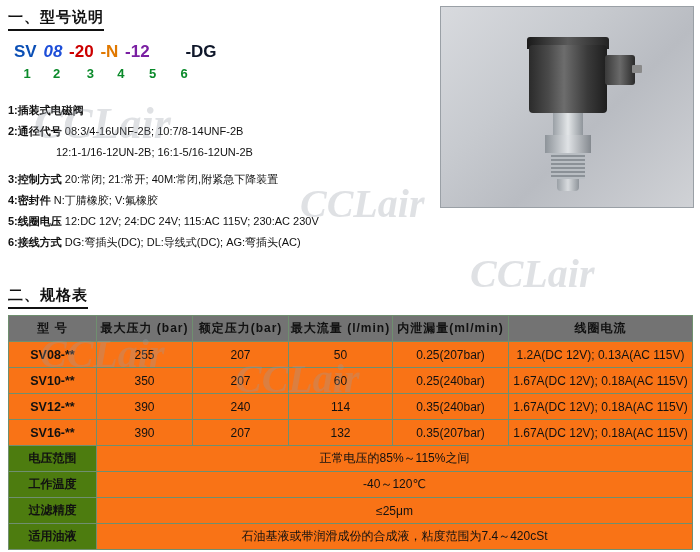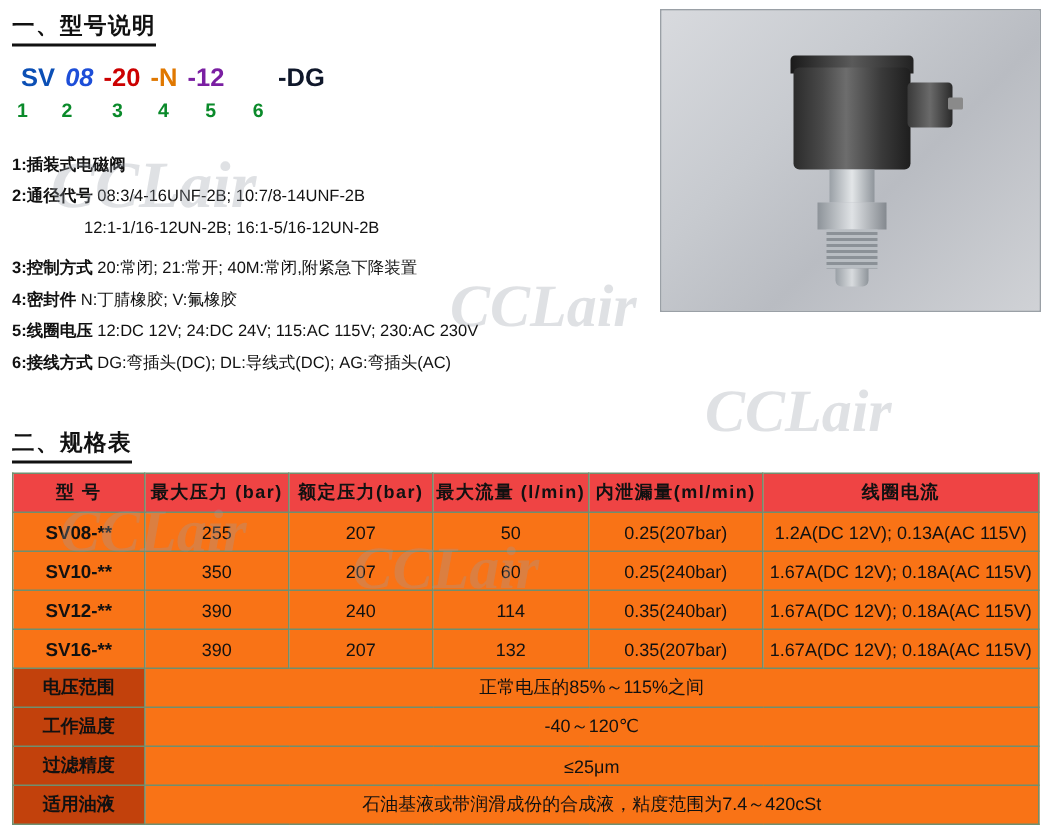--- a/index.html
+++ b/index.html
@@ -36,21 +36,21 @@
   }
   .code-row span{margin-right:2px;}
   .c-blue{color:#0b4fb5;}
   .c-green{color:#1d4ed8;font-style:italic;}
   .c-red{color:#cc0000;}
   .c-orange{color:#e07800;}
   .c-purple{color:#7a1fa2;}
   .c-dk{color:#0f172a;margin-left:29px;}
 
   .num-row{
-    position:absolute;left:4px;top:66px;
+    position:absolute;left:16px;top:66px;
     font-size:13px;font-weight:bold;
     color:#0a8a2a;
     white-space:nowrap;
   }
   .num-row span{display:inline-block;text-align:center;}
 
   
   .desc{
     position:absolute;left:8px;top:100px;
     width:420px;
@@ -119,31 +119,31 @@
   }
   table.spec th, table.spec td{
     border:1px solid #6f8f6f;
     text-align:center;
     padding:0;
     height:25px;
     color:#111;
     background:#f97316;
   }
   table.spec thead th{
-    background:#ef4444;
+    background:#737373;
     font-weight:bold;
     font-size:12px;
     letter-spacing:1px;
   }
   table.spec td.model{
     font-weight:bold;
     font-size:12.5px;
   }
   table.spec td.label{
-    background:#c2410c;
+    background:#4d7c0f;
     font-weight:bold;
   }
   table.spec td.wide{
     text-align:center;
   }
 
   
   .wm{
     position:absolute;
     font-family:"Liberation Serif","DejaVu Serif",serif;

